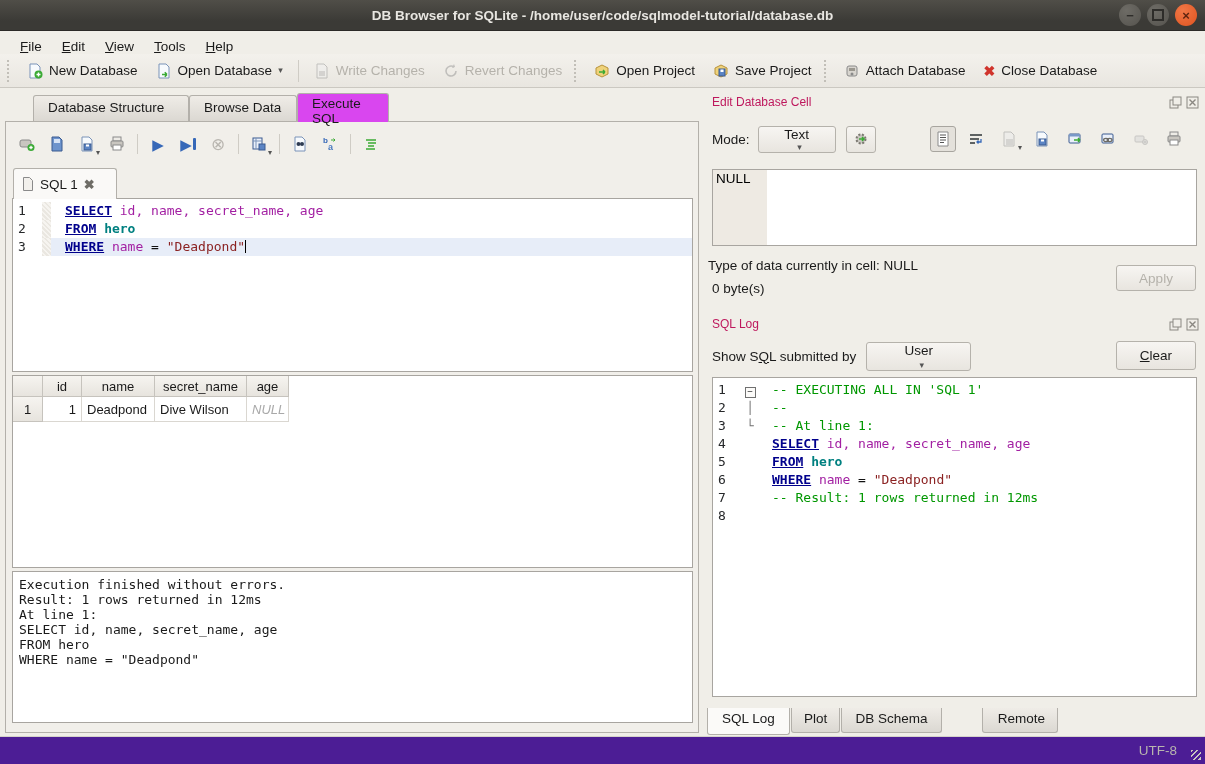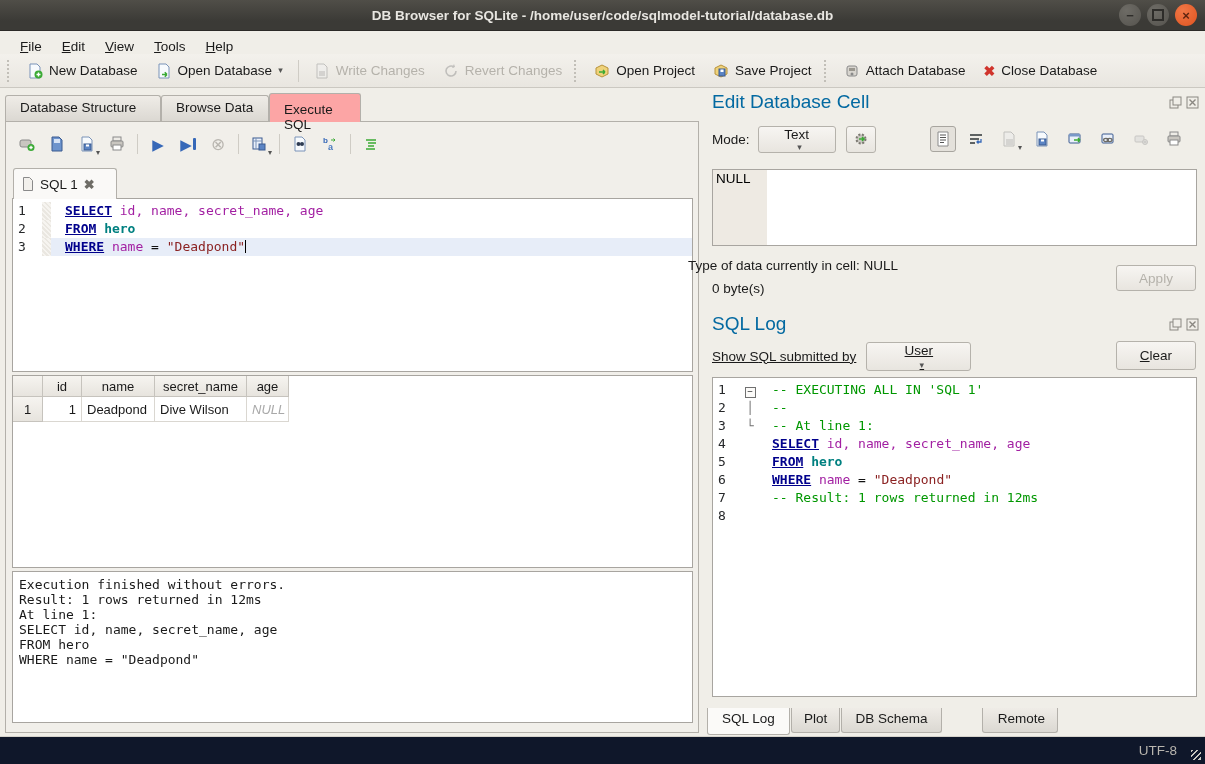--- a/index.html
+++ b/index.html
@@ -36,22 +36,22 @@
   .tb-btn.disabled svg{opacity:.45;filter:grayscale(1);}
   .handle{width:6px;height:22px;border-left:2px dotted #C2BFB8;margin:0 3px;}
   .vsep{width:1px;height:22px;background:#CFCCC5;margin:0 6px;}
   .caret{color:#555;font-size:9px;line-height:9px;}
   .icon16{width:16px;height:16px;display:inline-block;vertical-align:middle;}
   .redx{color:#D0342C;font-size:14px;font-weight:bold;line-height:14px;}
 
   
   .mtab{position:absolute;box-sizing:border-box;height:26px;top:95px;
     border:1px solid #B3B0AA;border-bottom:none;
-    background:linear-gradient(#EFECE7,#DBD8D2);padding:4px 14px 0;border-radius:3px 3px 0 0;}
-  .mtab.active{top:93px;height:29px;background:#fca5a5;z-index:3;padding-top:8px;}
+    background:linear-gradient(#EFECE7,#DBD8D2);padding:4px 14px 0;border-radius:3px 3px 0 0;margin-left:28px;}
+  .mtab.active{top:93px;height:29px;background:#d946ef;z-index:3;padding-top:2px;}
 
   
   #left-frame{left:5px;top:121px;width:694px;height:612px;background:#F1EFEA;
     border:1px solid #B3B0AA;box-sizing:border-box;}
   .sqltb{position:absolute;left:8px;top:8px;height:28px;display:flex;align-items:center;gap:4px;}
   .sqltb .tbtn{width:26px;height:26px;display:flex;align-items:center;justify-content:center;position:relative;}
   .sqltb .vsep{height:20px;margin:0 3px;}
   .mini-caret{position:absolute;right:0px;bottom:0px;font-size:8px;color:#555;line-height:8px;}
   .play{color:#3668B8;font-size:15px;line-height:15px;}
   .stop{color:#B9B6B0;font-size:17px;line-height:17px;}
@@ -100,21 +100,21 @@
   .w-3{width:42px;flex:none;}
   .td.numcell{text-align:right;}
   .td.nullcell{font-style:italic;color:#A9A9A9;}
 
   
   #messages{left:6px;top:449px;width:681px;height:152px;background:#fff;border:1px solid #A8A5A0;
     box-sizing:border-box;font-family:"DejaVu Sans Mono",monospace;font-size:13px;line-height:15px;
     white-space:pre;padding:5px 6px;overflow:hidden;}
 
   
-  .dock-title{font-size:19px;color:#0369a1;}
+  .dock-title{font-size:12px;color:#be185d;}
   .dockbtn{width:13px;height:13px;display:inline-block;}
   #dock1-hdr{left:712px;top:93px;width:487px;height:18px;display:flex;align-items:center;}
   #dock2-hdr{left:712px;top:315px;width:487px;height:18px;display:flex;align-items:center;}
   .hdr-sp{flex:1;}
   .combo{background:linear-gradient(#F7F5F2,#E8E5DF);border:1px solid #B5B2AB;border-radius:3px;
     display:flex;align-items:center;box-sizing:border-box;padding:0 6px;flex-direction:column;}
   .combo .cv{flex:1;}
   .combo .caret{margin-left:6px;}
   .pbtn{background:linear-gradient(#F7F5F2,#E8E5DF);border:1px solid #B5B2AB;border-radius:3px;
     display:flex;align-items:center;justify-content:center;box-sizing:border-box;}
@@ -125,38 +125,38 @@
   #mode-gear{width:30px;height:27px;margin-left:10px;}
   #cell-icons{position:absolute;left:930px;top:126px;display:flex;gap:7px;align-items:center;}
   .cibtn{width:26px;height:26px;display:flex;align-items:center;justify-content:center;position:relative;border-radius:3px;}
   .cibtn.pressed{border:1px solid #A8A59F;background:#E4E1DB;box-sizing:border-box;}
   .cibtn.disabled svg{opacity:.45;filter:grayscale(1);}
 
   #cell-editor{left:712px;top:169px;width:485px;height:77px;background:#fff;border:1px solid #A8A5A0;
     box-sizing:border-box;display:flex;}
   #cell-null-strip{width:54px;background:#EEEAE3;flex:none;padding:1px 0 0 3px;box-sizing:border-box;
     font-size:13.5px;color:#000;}
-  #type-line{left:688px;top:258px;}
+  #type-line{left:708px;top:258px;}
   #size-line{left:712px;top:281px;}
   #apply-btn{left:1116px;top:265px;width:80px;height:26px;}
 
-  #filter-row{left:712px;top:341px;width:487px;height:30px;display:flex;align-items:center;text-decoration:underline;}
+  #filter-row{left:712px;top:341px;width:487px;height:30px;display:flex;align-items:center;}
   #filter-combo{width:105px;height:29px;margin-left:10px;}
   #clear-btn{position:absolute;left:404px;top:0;width:80px;height:29px;}
 
   #logview{left:712px;top:377px;width:485px;height:320px;}
 
   
   .btab{position:absolute;top:708px;height:25px;box-sizing:border-box;border:1px solid #B3B0AA;
     background:linear-gradient(#EFECE7,#DBD8D2);border-radius:0 0 3px 3px;border-top:none;
     padding:3px 12px 0;text-align:center;}
   .btab.active{background:#FBFAF8;height:27px;z-index:2;}
 
   
-  #statusbar{left:0;top:736px;width:1205px;height:28px;background:#0f172a;border-top:1px solid #D5D2CB;
+  #statusbar{left:0;top:736px;width:1205px;height:28px;background:#4c1d95;border-top:1px solid #D5D2CB;
     box-sizing:border-box;}
   #encoding{position:absolute;right:28px;top:6px;color:#B8B5AE;}
   #grip{position:absolute;right:4px;bottom:4px;width:10px;height:10px;
     background:repeating-linear-gradient(135deg,#C8C5BE 0 1.5px,transparent 1.5px 4px);}
 </style>
 </head>
 <body>
 
 <div class="abs" id="titlebar">
   <span id="title-text">DB Browser for SQLite - /home/user/code/sqlmodel-tutorial/database.db</span>

